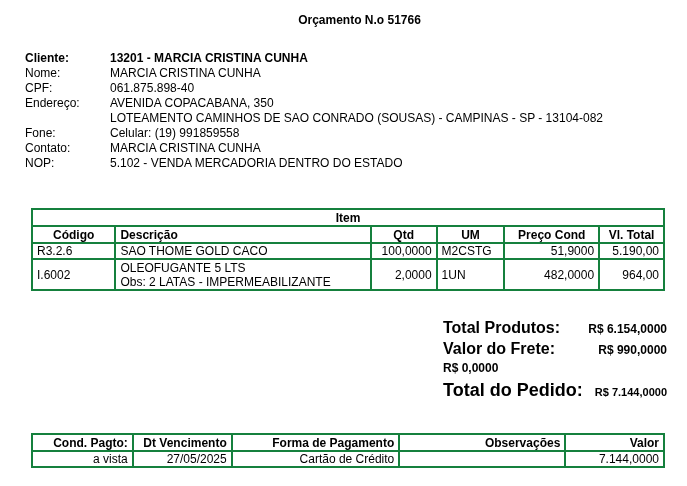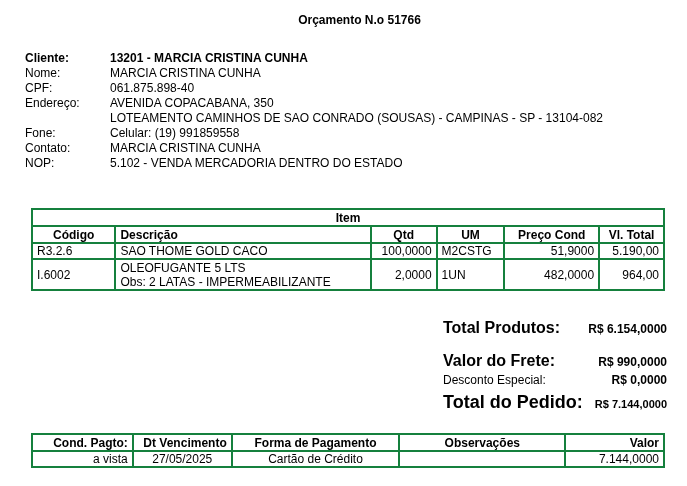--- a/index.html
+++ b/index.html
@@ -23,31 +23,31 @@
     .items .tall td { height: 31px; border-radius: 9px; }
     .items .c { text-align: center; }
     .items .r { text-align: right; }
     .items .l { text-align: left; }
 
     .totals { position: absolute; top: 319px; left: 443px; width: 224px; }
     .tot-row { display: flex; justify-content: space-between; align-items: baseline; }
     .tot-row .lbl { font-weight: bold; font-size: 16px; }
     .tot-row .val { font-weight: bold; font-size: 12px; }
     .tot-row.r1 { height: 21px; }
-    .tot-row.r2 { height: 21px; margin-top: 12px; }
+    .tot-row.r2 { height: 21px; }
     .tot-row.r3 { height: 19px; }
     .tot-row.r3 .lbl { font-weight: normal; font-size: 12px; }
     .tot-row.big .lbl { font-size: 18px; }
     .tot-row.big .val { font-size: 11px; }
 
     .payment { position: absolute; top: 433px; left: 31px; width: 634px; }
     .payment th { font-weight: bold; height: 17px; line-height: 14px; }
     .payment td { height: 16px; line-height: 14px; margin-top: 14px; }
     .payment .c { text-align: right; }
-    .payment .l { text-align: center; }
+    .payment .l { text-align: right; }
   </style>
 </head>
 <body>
 
 <div class="title">Orçamento N.o 51766</div>
 
 <div class="client">
   <div class="client-row bold">
     <span class="lbl">Cliente:</span>
     <span class="val">13201 - MARCIA CRISTINA CUNHA</span>
@@ -128,21 +128,20 @@
 <div class="totals">
   <div class="tot-row r1">
     <span class="lbl">Total Produtos:</span>
     <span class="val">R$ 6.154,0000</span>
   </div>
   <div class="tot-row r2">
     <span class="lbl">Valor do Frete:</span>
     <span class="val">R$ 990,0000</span>
   </div>
   <div class="tot-row r3">
-    <span class="lbl">Desconto Especial:</span>
     <span class="val">R$ 0,0000</span>
   </div>
   <div class="tot-row big">
     <span class="lbl">Total do Pedido:</span>
     <span class="val">R$ 7.144,0000</span>
   </div>
 </div>
 
 <table class="payment">
   <colgroup>

